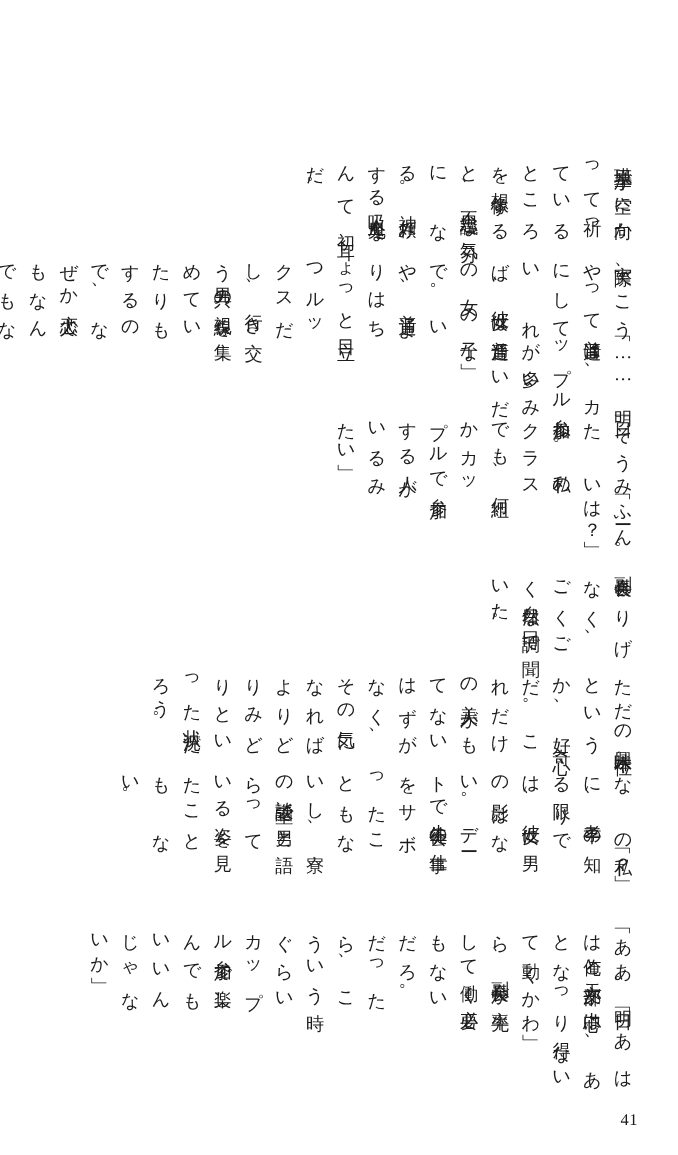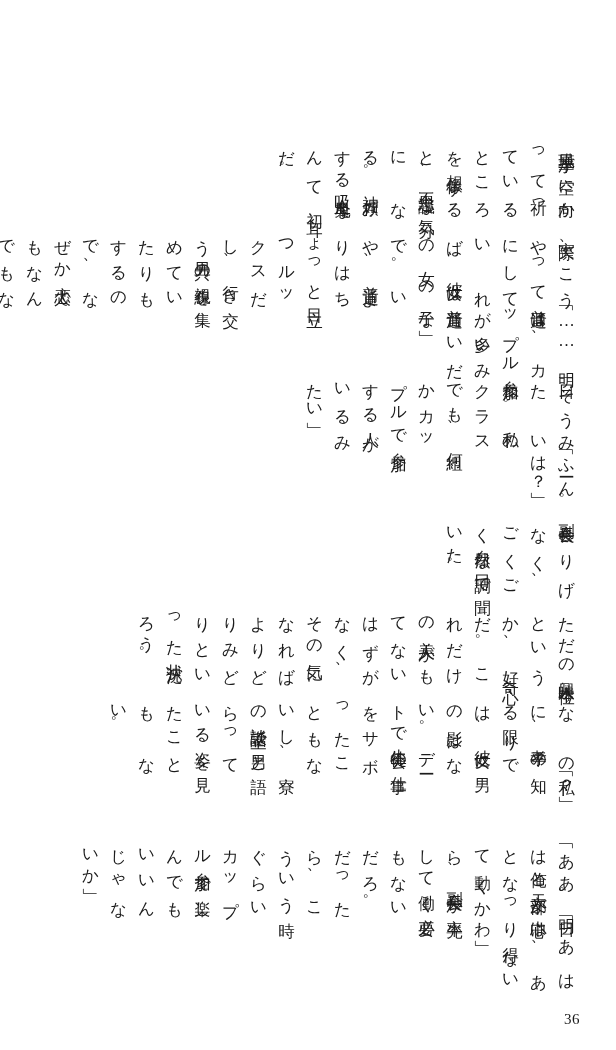--- a/index.html
+++ b/index.html
@@ -84,15 +84,15 @@
     <p class="para">「そうみたいね。私のクラスでも、何組かカップルで参加する人がいるみたい」</p>
     <p class="para">「ふーん。副会長は？」</p>
     <p class="para">さりげなく、ごくごく自然な口調で聞いた。</p>
     <p class="para indent">ただの興味本位というか、好奇心だ。これだけの美人がもてないはずがなく、その気になればよりどりみどりといった状況だろう。</p>
     <p class="para indent">なのに、孝平の知る限りでは、彼女に男の影はない。デートで生徒会の仕事をサボったこともないし、寮の談話室で男と語らっている姿を見たこともない。</p>
     <p class="para">「私？」</p>
     <p class="para">「ああ。明日は俺と天文部が中心となって動くから、副会長が率先して働く必要もないだろ。だったら、こういう時ぐらいカップル参加で楽しんでもいいんじゃないか」</p>
     <p class="para">「あはは、あり得ないわ」</p>
   </div>
 
-  <div id="page-number">36</div>
+  <div id="page-number">41</div>
 
 </div>
 
 </body></html>

